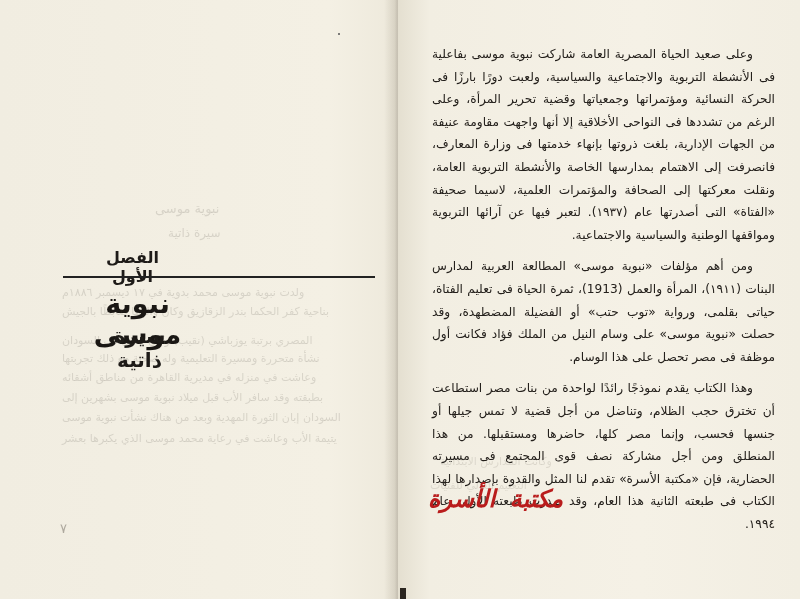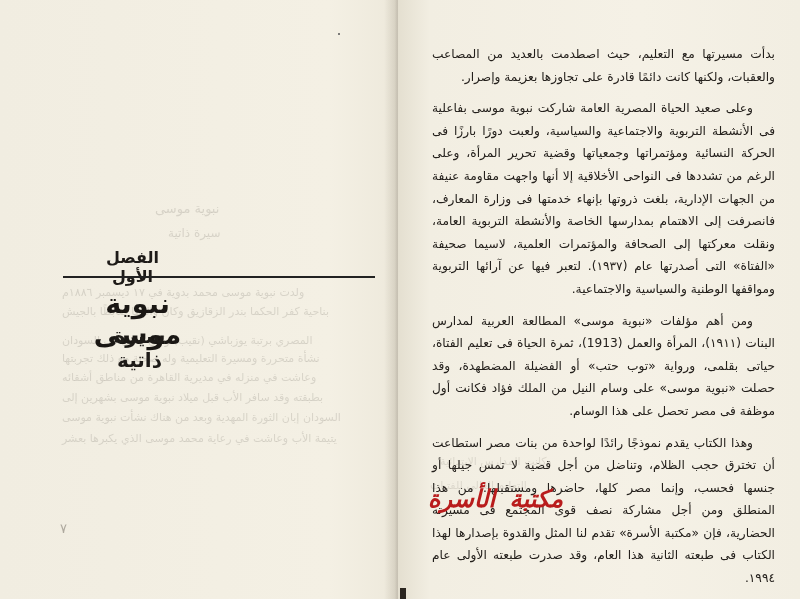--- a/index.html
+++ b/index.html
@@ -98,21 +98,20 @@
   </div>
 
   <div class="spine-shadow"></div>
 
   <div class="page-right"></div>
 
   <div class="ghost-right" style="left:440px; top:455px;">وكانت المدارس الابتدائية</div>
   <div class="ghost-right" style="left:430px; top:479px;">التعليم العالي للفتيات</div>
 
   <div class="body-text">
-    <p>بدأت مسيرتها مع التعليم، حيث اصطدمت بالعديد من المصاعب والعقبات، ولكنها كانت دائمًا قادرة على تجاوزها بعزيمة وإصرار.</p>
     <p class="indent">وعلى صعيد الحياة المصرية العامة شاركت نبوية موسى بفاعلية فى الأنشطة التربوية والاجتماعية والسياسية، ولعبت دورًا بارزًا فى الحركة النسائية ومؤتمراتها وجمعياتها وقضية تحرير المرأة، وعلى الرغم من تشددها فى النواحى الأخلاقية إلا أنها واجهت مقاومة عنيفة من الجهات الإدارية، بلغت ذروتها بإنهاء خدمتها فى وزارة المعارف، فانصرفت إلى الاهتمام بمدارسها الخاصة والأنشطة التربوية العامة، ونقلت معركتها إلى الصحافة والمؤتمرات العلمية، لاسيما صحيفة «الفتاة» التى أصدرتها عام (١٩٣٧). لتعبر فيها عن آرائها التربوية ومواقفها الوطنية والسياسية والاجتماعية.</p>
     <p class="indent">ومن أهم مؤلفات «نبوية موسى» المطالعة العربية لمدارس البنات (١٩١١)، المرأة والعمل (1913)، ثمرة الحياة فى تعليم الفتاة، حياتى بقلمى، ورواية «توب حتب» أو الفضيلة المضطهدة، وقد حصلت «نبوية موسى» على وسام النيل من الملك فؤاد فكانت أول موظفة فى مصر تحصل على هذا الوسام.</p>
     <p class="indent">وهذا الكتاب يقدم نموذجًا رائدًا لواحدة من بنات مصر استطاعت أن تخترق حجب الظلام، وتناضل من أجل قضية لا تمس جيلها أو جنسها فحسب، وإنما مصر كلها، حاضرها ومستقبلها. من هذا المنطلق ومن أجل مشاركة نصف قوى المجتمع فى مسيرته الحضارية، فإن «مكتبة الأسرة» تقدم لنا المثل والقدوة بإصدارها لهذا الكتاب فى طبعته الثانية هذا العام، وقد صدرت طبعته الأولى عام ١٩٩٤.</p>
   </div>
 
   <div class="signature">مكتبة الأسرة</div>
   <div class="corner-mark"></div>
 </div>
 
 </body></html>

